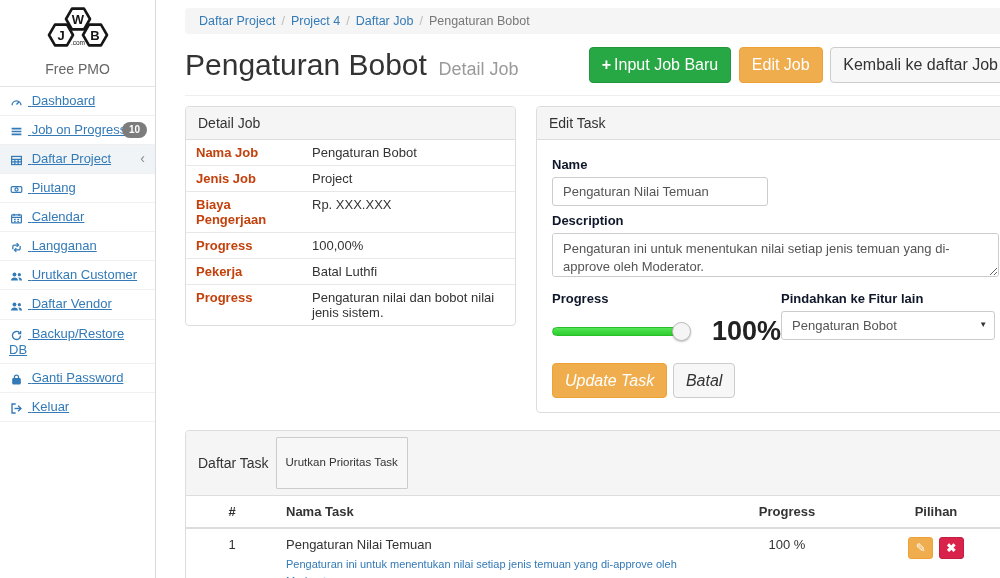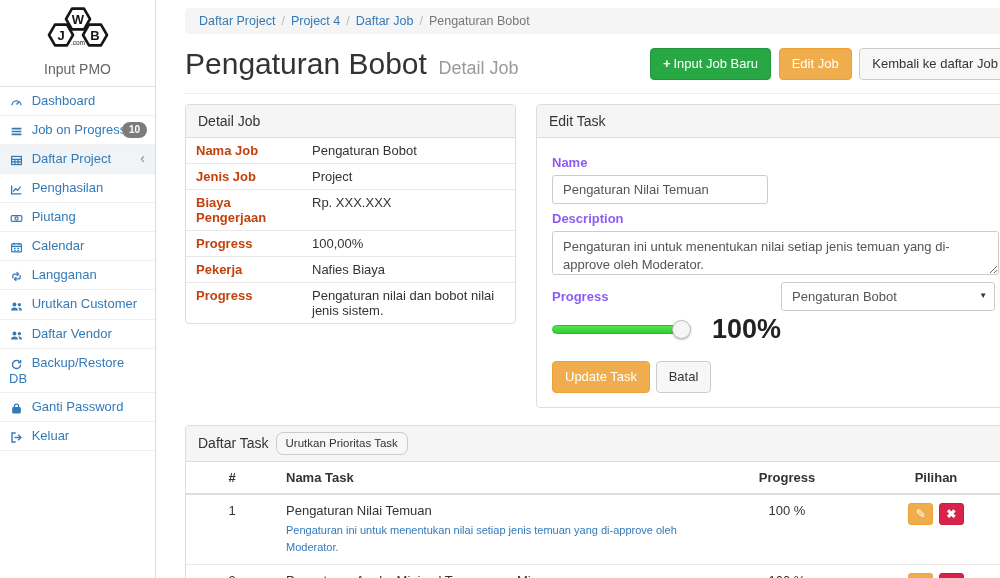--- a/index.html
+++ b/index.html
@@ -9,21 +9,21 @@
     font-size:13px; color:#333; background:#fff; overflow:hidden; position:relative;
   }
   a { text-decoration:none; }
 
   
   .sidebar { position:absolute; left:0; top:0; width:156px; height:578px; background:#fff; border-right:1px solid #d8dce1; }
   .logo-box { text-align:center; padding:6px 0 4px; }
   .brand { text-align:center; color:#666; font-size:14px; padding:2px 0 9px; border-bottom:1px solid #e3e3e3; }
   .side-nav a {
     display:block; position:relative; padding:6px 10px 6px 9px;
-    color:#337ab7; font-size:13px; border-bottom:1px solid #f0f0f0; background:#fff;
+    color:#337ab7; font-size:13px; border-bottom:1px solid #f0f0f0; background:#fff;text-decoration:underline;
   }
   .side-nav a.active { background:#f0f4f7; }
   .sicon { display:inline-block; width:15px; text-align:center; margin-right:4px; vertical-align:-1px; }
   .sicon svg { width:13px; height:13px; vertical-align:middle; }
   .side-badge {
     position:absolute; right:8px; top:6px; background:#7c7c7c; color:#fff;
     font-size:10px; font-weight:bold; border-radius:9px; padding:2px 7px; line-height:1.2;
   }
   .side-chevron { position:absolute; right:10px; top:5px; color:#8a8a8a; font-size:14px; }
 
@@ -33,49 +33,49 @@
   .breadcrumb { background:#f5f5f5; border-radius:4px; padding:6px 14px; font-size:12.5px; color:#777; }
   .breadcrumb a { color:#337ab7; }
   .bc-sep { color:#bbb; padding:0 6px; }
 
   .title-row { display:flex; align-items:center; justify-content:space-between; margin-top:13px; }
   .page-title { font-size:30px; font-weight:400; color:#333; }
   .page-subtitle { font-size:18px; color:#9a9a9a; margin-left:8px; font-weight:400; }
   .title-buttons .btn { margin-left:4px; }
 
   .btn {
-    display:inline-block; padding:6px 12px; font-size:13px; border-radius:4px;
+    display:inline-block; padding:6px 12px; font-size:16px; border-radius:4px;
     border:1px solid transparent; cursor:pointer; line-height:1.35; background:#fff;
     font-family:"Liberation Sans", sans-serif;
   }
   .btn-success { background:#28a745; border-color:#23963d; color:#fff; }
   .btn-warning { background:#f0ad4e; border-color:#eea236; color:#fff; }
   .btn-default { background:#f7f7f7; border-color:#ccc; color:#333; }
-  .btn-sm { padding:3px 9px; font-size:11.5px; border-radius:7px; }
+  .btn-sm { padding:17px 9px; font-size:11.5px; border-radius:1px; }
   .plus-glyph { font-weight:bold; margin-right:3px; }
 
   .rule { border:0; border-top:1px solid #eee; margin:12px 0 10px; }
 
   
   .panel { border:1px solid #ddd; border-radius:4px; background:#fff; }
   .panel-heading {
     background:#f5f5f5; border-bottom:1px solid #ddd; padding:8px 12px;
     font-size:14px; color:#333; border-radius:3px 3px 0 0;
   }
   .row1 { display:flex; gap:20px; align-items:flex-start; }
   .panel-detail { width:331px; flex:none; }
   .panel-edit { flex:1; }
 
   .detail-table { width:100%; border-collapse:collapse; }
   .detail-table th, .detail-table td { padding:5px 10px; border-top:1px solid #e8e8e8; font-size:13px; text-align:left; vertical-align:top; }
   .detail-table tr:first-child th, .detail-table tr:first-child td { border-top:none; }
   .detail-table th { width:116px; font-weight:bold; color:#c2410c; }
 
   .panel-body { padding:10px 15px 14px; }
-  .form-label { color:#8b5cf6; font-weight:bold; font-size:13px; margin:7px 0 5px; }
+  .form-label { color:#0f172a; font-weight:bold; font-size:13px; margin:7px 0 5px; }
   .form-control {
     border:1px solid #ccc; border-radius:3px; padding:6px 10px; font-size:13px; color:#555;
     font-family:"Liberation Sans", sans-serif;
   }
   input.name-input { width:216px; }
   textarea.desc-input { width:100%; height:44px; resize:vertical; line-height:1.4; }
 
   .progress-row { display:flex; margin-top:4px; }
   .progress-col { flex:1; }
   .move-col { width:218px; flex:none; }
@@ -87,21 +87,21 @@
   }
   .pct-text { font-size:27px; font-weight:bold; color:#222; margin-left:30px; }
   .select-wrap { position:relative; width:214px; }
   .select-wrap select {
     width:100%; appearance:none; -webkit-appearance:none; background:#fff; color:#555;
     border:1px solid #ccc; border-radius:3px; padding:6px 22px 6px 10px; font-size:13px;
     font-family:"Liberation Sans", sans-serif;
   }
   .select-arrow { position:absolute; right:8px; top:9px; font-size:8px; color:#333; pointer-events:none; }
   .form-buttons { margin-top:16px; }
-  .form-buttons .btn { margin-right:2px; }
+  .form-buttons .btn { margin-right:2px;font-style:italic; }
 
   
   .panel-tasks { margin-top:17px; }
   .tasks-heading { display:flex; align-items:center; padding:6px 10px 6px 12px;gap:7px; }
   .task-table { width:100%; border-collapse:collapse; }
   .task-table th { padding:8px; font-size:13px; border-bottom:2px solid #ddd; text-align:left; }
   .task-table td { padding:8px; vertical-align:top; border-top:1px solid #e9e9e9; }
   .task-table tr:first-child td { border-top:none; }
   .col-num { width:92px; text-align:center !important; }
   .col-progress { width:150px; text-align:center !important; }
@@ -128,21 +128,21 @@
         <polygon points="50,29 56,18.6 68,18.6 74,29 68,39.4 56,39.4"></polygon>
       </g>
       <g fill="#161616" font-family="Liberation Sans, sans-serif" font-weight="bold" text-anchor="middle">
         <text x="45" y="18" font-size="13">W</text>
         <text x="28" y="34" font-size="13">J</text>
         <text x="62" y="34" font-size="13">B</text>
         <text x="45" y="39" font-size="6.5" font-weight="normal">.com</text>
       </g>
     </svg>
   </div>
-  <div class="brand">Input PMO</div>
+  <div class="brand">Free PMO</div>
   <nav class="side-nav">
     <a href="#">
       <span class="sicon"><svg viewBox="0 0 16 16" fill="none" stroke="#337ab7" stroke-width="1.6">
             <path d="M2.5 11.5a5.5 5.5 0 0 1 11 0"></path>
             <path d="M8 10.5 L11.2 7"></path>
           </svg></span>
       <span>Dashboard</span>
     </a>
     <a href="#">
       <span class="sicon"><svg viewBox="0 0 16 16" fill="none" stroke="#337ab7" stroke-width="2">
@@ -151,27 +151,20 @@
       <span>Job on Progress</span>
       <span class="side-badge">10</span>
     </a>
     <a href="#" class="active">
       <span class="sicon"><svg viewBox="0 0 16 16" fill="none" stroke="#337ab7" stroke-width="1.5">
             <rect x="2" y="3" width="12" height="10"></rect>
             <path d="M2 6.5h12M2 9.75h12M6 6.5v6.5M10 6.5v6.5"></path>
           </svg></span>
       <span>Daftar Project</span>
       <span class="side-chevron">‹</span>
-    </a>
-    <a href="#">
-      <span class="sicon"><svg viewBox="0 0 16 16" fill="none" stroke="#337ab7" stroke-width="1.6">
-            <path d="M2 3v10.5h12"></path>
-            <path d="M4 10.5l3-3.5 2.5 2 3.5-4.5"></path>
-          </svg></span>
-      <span>Penghasilan</span>
     </a>
     <a href="#">
       <span class="sicon"><svg viewBox="0 0 16 16" fill="none" stroke="#337ab7" stroke-width="1.5">
             <rect x="1.5" y="4.5" width="13" height="7" rx="1.4"></rect>
             <circle cx="8" cy="8" r="1.9"></circle>
           </svg></span>
       <span>Piutang</span>
     </a>
     <a href="#">
       <span class="sicon"><svg viewBox="0 0 16 16" fill="none" stroke="#337ab7" stroke-width="1.5">
@@ -269,21 +262,21 @@
         <tr>
               <th>Biaya Pengerjaan</th>
               <td>Rp. XXX.XXX</td>
             </tr>
         <tr>
               <th>Progress</th>
               <td>100,00%</td>
             </tr>
         <tr>
               <th>Pekerja</th>
-              <td>Nafies Biaya</td>
+              <td>Batal Luthfi</td>
             </tr>
         <tr>
               <th>Progress</th>
               <td>Pengaturan nilai dan bobot nilai jenis sistem.</td>
             </tr>
       </tbody>
         </table>
     </section>
 
     <section class="panel panel-edit">
@@ -299,20 +292,21 @@
           <div class="progress-col">
             <div class="form-label">Progress</div>
             <div class="slider-wrap">
               <div class="slider-track">
                 <div class="slider-handle"></div>
               </div>
               <span class="pct-text">100%</span>
             </div>
           </div>
           <div class="move-col">
+            <div class="form-label">Pindahkan ke Fitur lain</div>
             <div class="select-wrap">
               <select>
                 <option>Pengaturan Bobot</option>
               </select>
               <span class="select-arrow">▼</span>
             </div>
           </div>
         </div>
 
         <div class="form-buttons">

